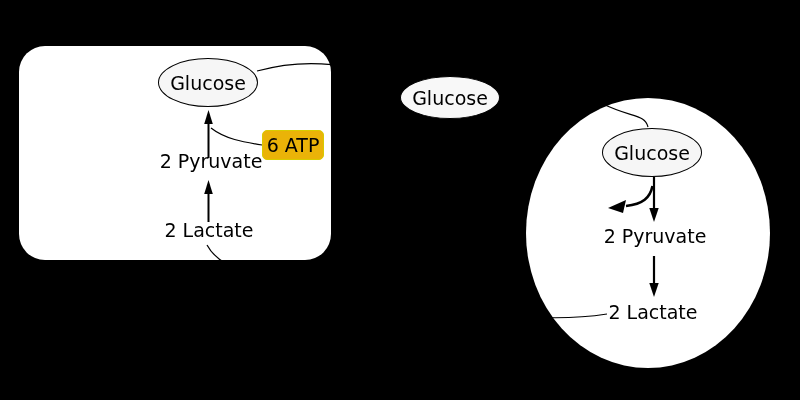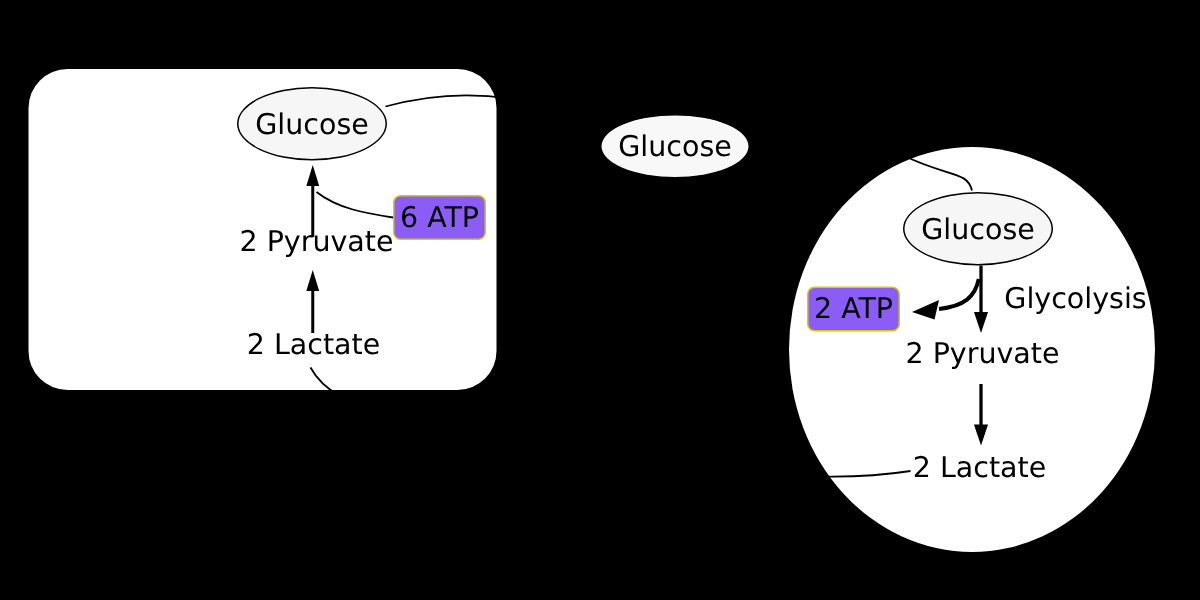--- a/index.html
+++ b/index.html
@@ -39,21 +39,21 @@
     box-sizing: border-box;
   }
   .node-liver-glucose  { left: 158px; top: 58px;  width: 100px; height: 49px; }
   .node-blood-glucose  { left: 400px; top: 76px;  width: 100px; height: 43px; background:#f8f8f8; border-width:1px; }
   .node-muscle-glucose { left: 602px; top: 128px; width: 100px; height: 49px; }
   .atp-tag {
     position: absolute;
     display: flex;
     align-items: center;
     justify-content: center;
-    background: #8b5cf6;
+    background: #eab308;
     border: 1px solid #d9cb00;
     border-radius: 5px;
     box-sizing: border-box;
   }
   .atp-liver  { left: 262px; top: 130px; width: 62px; height: 30px; }
   .atp-muscle { left: 538px; top: 191px; width: 62px; height: 30px; }
   .flabel { position: absolute; white-space: nowrap; }
   .centered { transform: translate(-50%, -50%); }
   .lbl-gluconeogenesis { left: 25px;  top: 106px; }
   .lbl-liver-pyruvate  { left: 211px; top: 161px; }
@@ -83,27 +83,23 @@
   <div class="node node-blood-glucose">
     <span>Glucose</span>
   </div>
   <div class="node node-muscle-glucose">
     <span>Glucose</span>
   </div>
 
   <div class="atp-tag atp-liver">
     <span>6 ATP</span>
   </div>
-  <div class="atp-tag atp-muscle">
-    <span>2 ATP</span>
-  </div>
 
   <div class="flabel centered lbl-liver-pyruvate">2 Pyruvate</div>
   <div class="flabel centered lbl-liver-lactate">2 Lactate</div>
-  <div class="flabel centered lbl-glycolysis">Glycolysis</div>
   <div class="flabel centered lbl-muscle-pyruvate">2 Pyruvate</div>
   <div class="flabel centered lbl-muscle-lactate">2 Lactate</div>
 
   <svg class="arrow-layer" viewBox="0 0 800 400" xmlns="http://www.w3.org/2000/svg">
 
     <path d="M 257 71 C 290 62, 320 61, 352 68 C 375 74, 390 81, 400 89" fill="none" stroke="#000" stroke-width="1.2"></path>
 
     <path d="M 500 94 C 545 88, 580 92, 603 104 C 632 118, 645 114, 648 127" fill="none" stroke="#000" stroke-width="1.2"></path>
 
     <line x1="208.5" y1="158" x2="208.5" y2="122" stroke="#000" stroke-width="2"></line>

